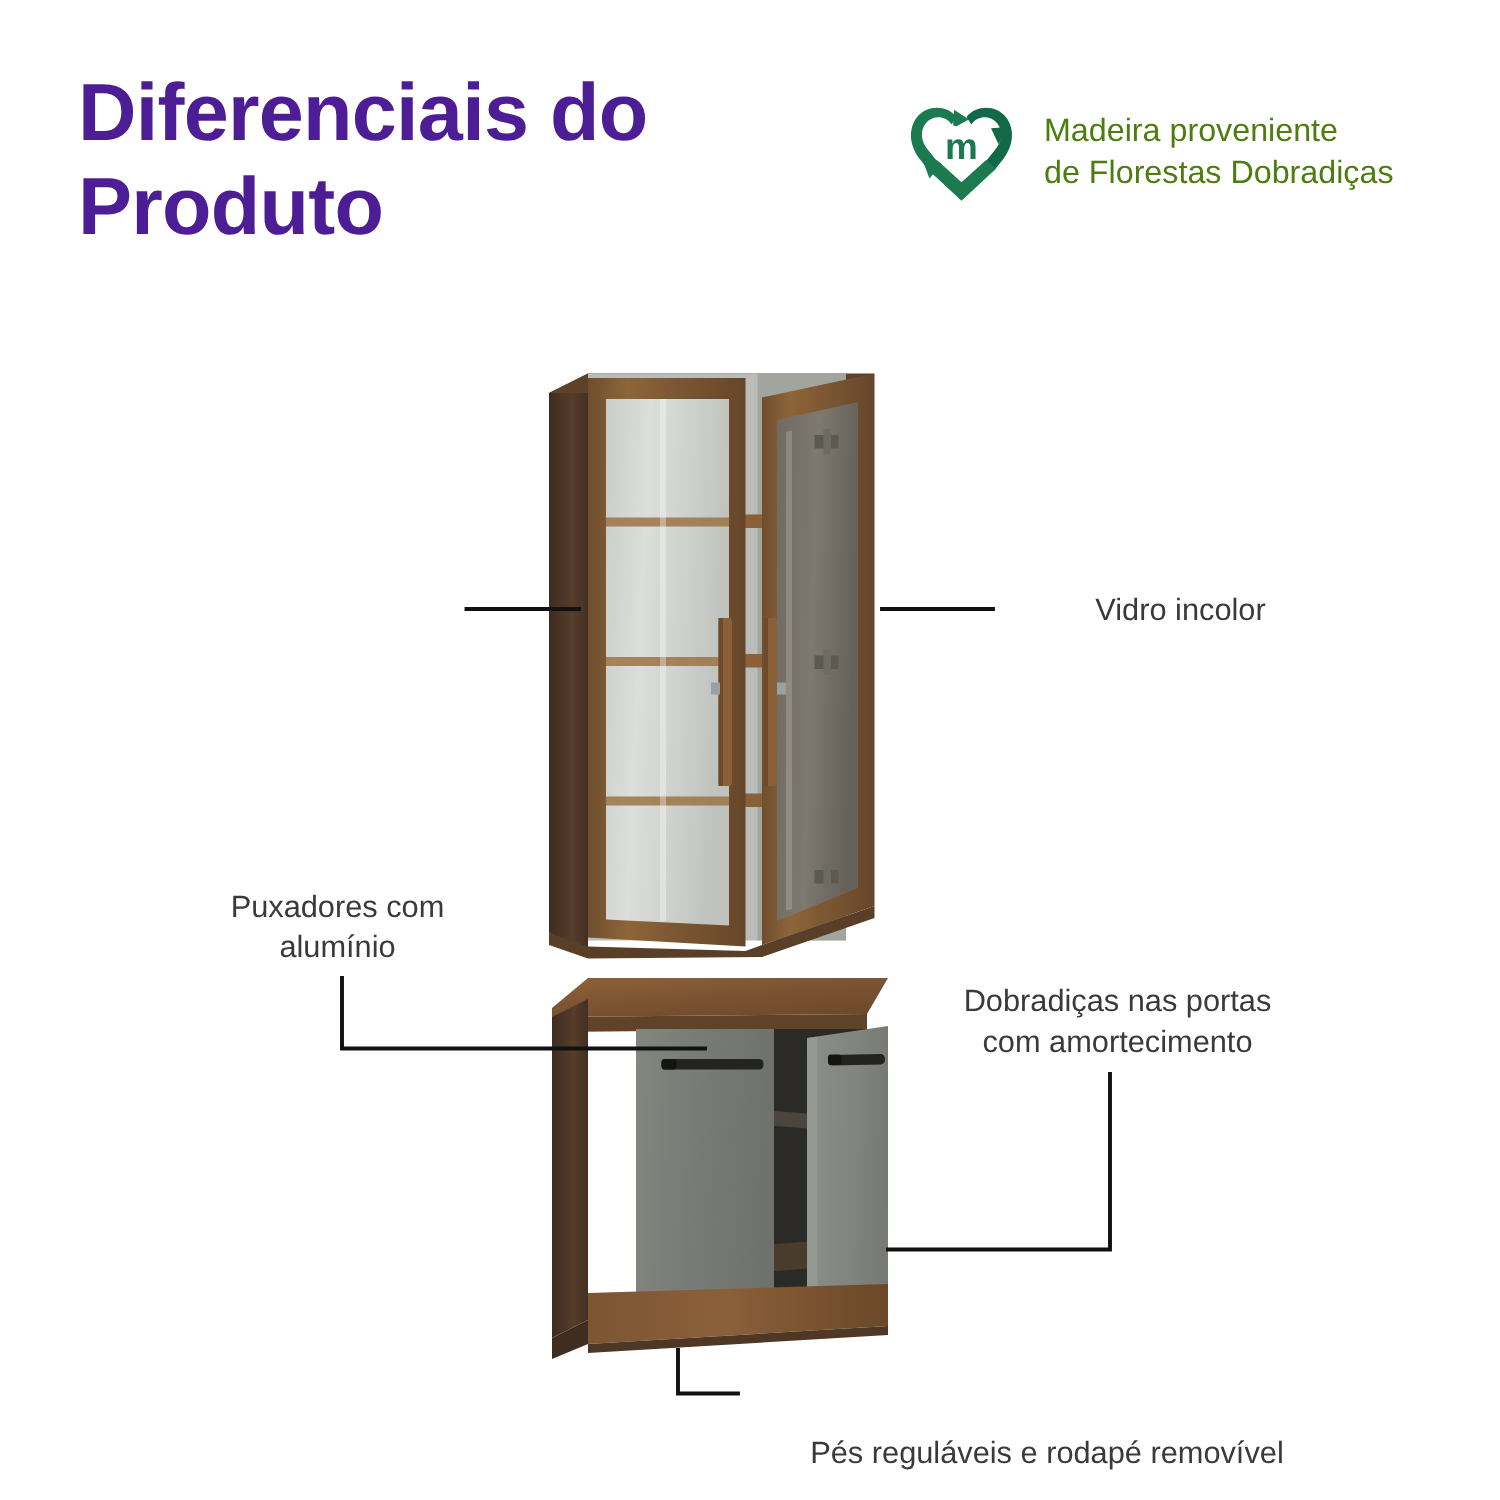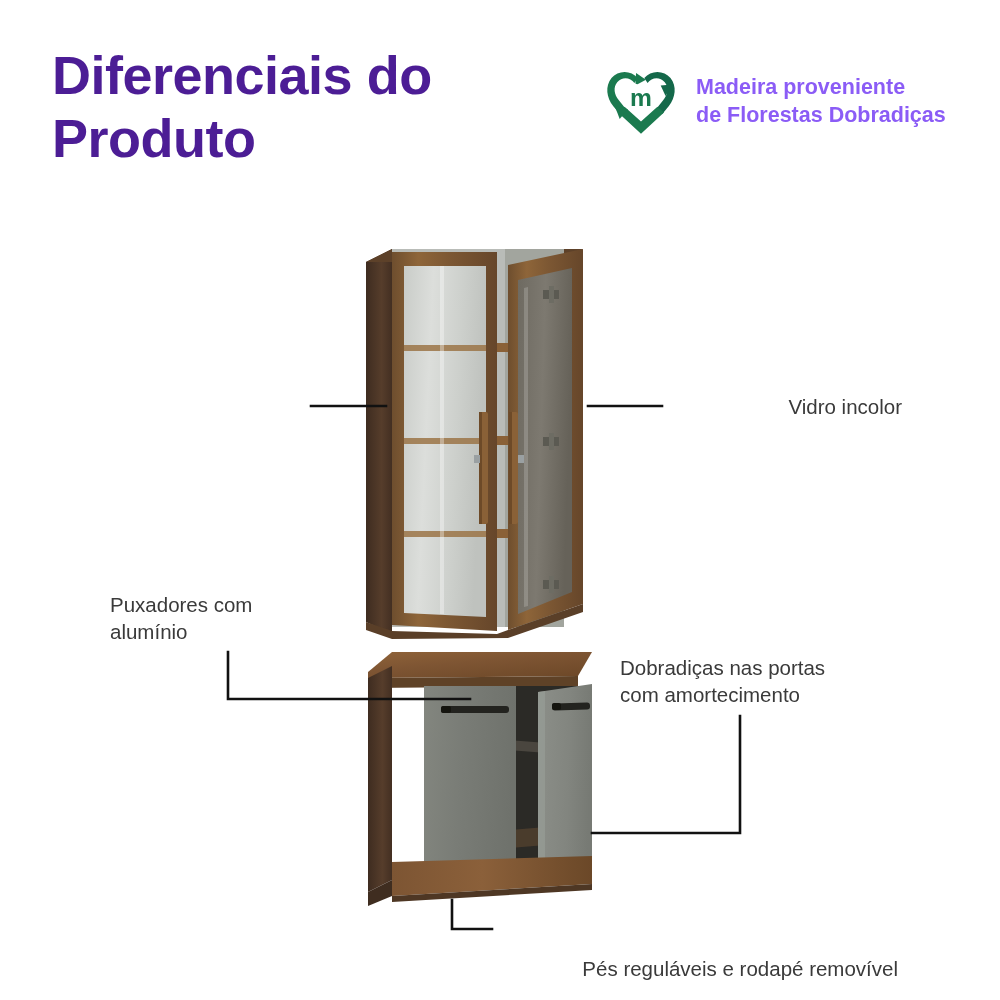--- a/index.html
+++ b/index.html
@@ -18,29 +18,29 @@
     position:absolute; left:52px; top:44px; width:470px;
     font-size:54px; font-weight:bold; line-height:1.16;
     color:#4c1d95; letter-spacing:-0.5px;
   }
   .eco {
     position:absolute; left:600px; top:60px;
     display:flex; align-items:center; gap:14px;
   }
   .eco-mark { width:82px; height:82px; flex:0 0 82px; }
   .eco-text {
-    font-size:21.5px; font-weight:bold; line-height:1.32; color:#8b5cf6;
+    font-size:21.5px; font-weight:normal; line-height:1.32; color:#4d7c0f;
     white-space:nowrap;
   }
 
   
   .label { position:absolute; font-size:20.5px; line-height:1.3; color:#3a3a3a; }
   .label.right-al { text-align:right; }
-  .label.center-al { }
-  .label.left-al { text-align:right; }
+  .label.center-al { text-align:center; }
+  .label.left-al { text-align:center; }
 
   #lbl-acabamento { left:140px; top:381px; width:210px; }
   #lbl-vidro      { left:672px; top:394px; width:230px; }
   #lbl-puxadores  { left:110px; top:592px; width:230px; }
   #lbl-dobradicas { left:620px; top:655px; width:250px; }
   #lbl-pes        { left:498px; top:956px; width:400px; }
 
   
   .leaders { position:absolute; inset:0; width:1000px; height:1000px; pointer-events:none; }
 

